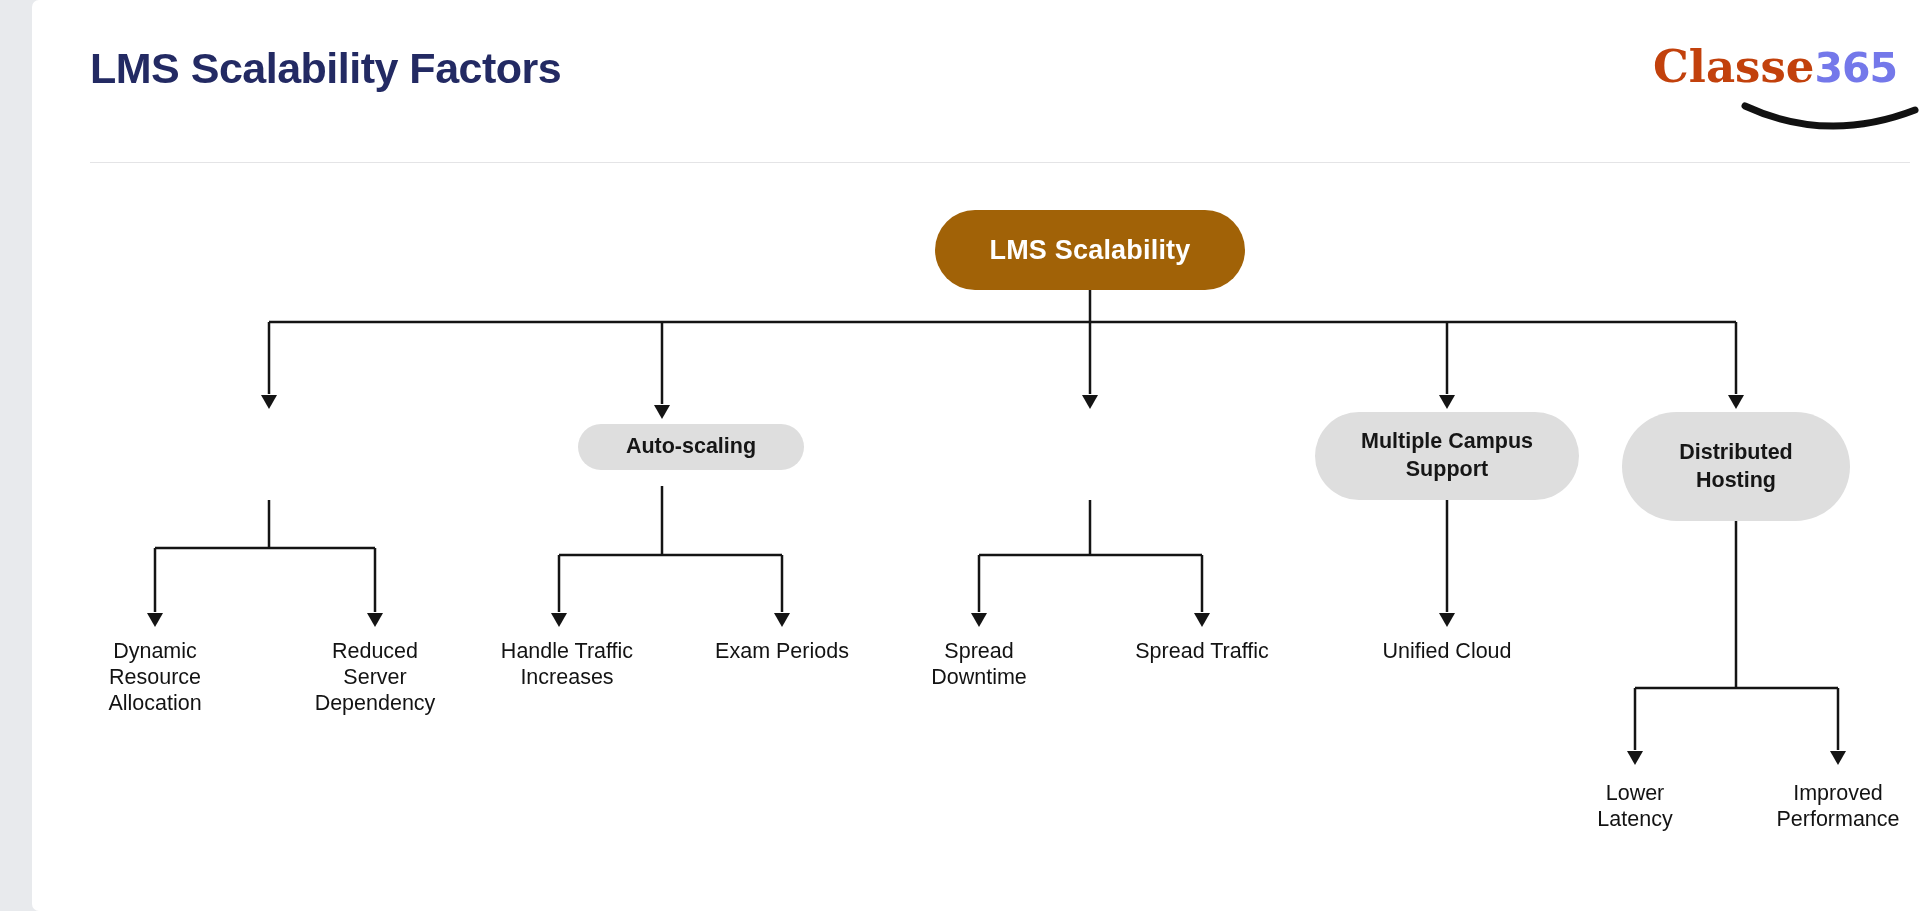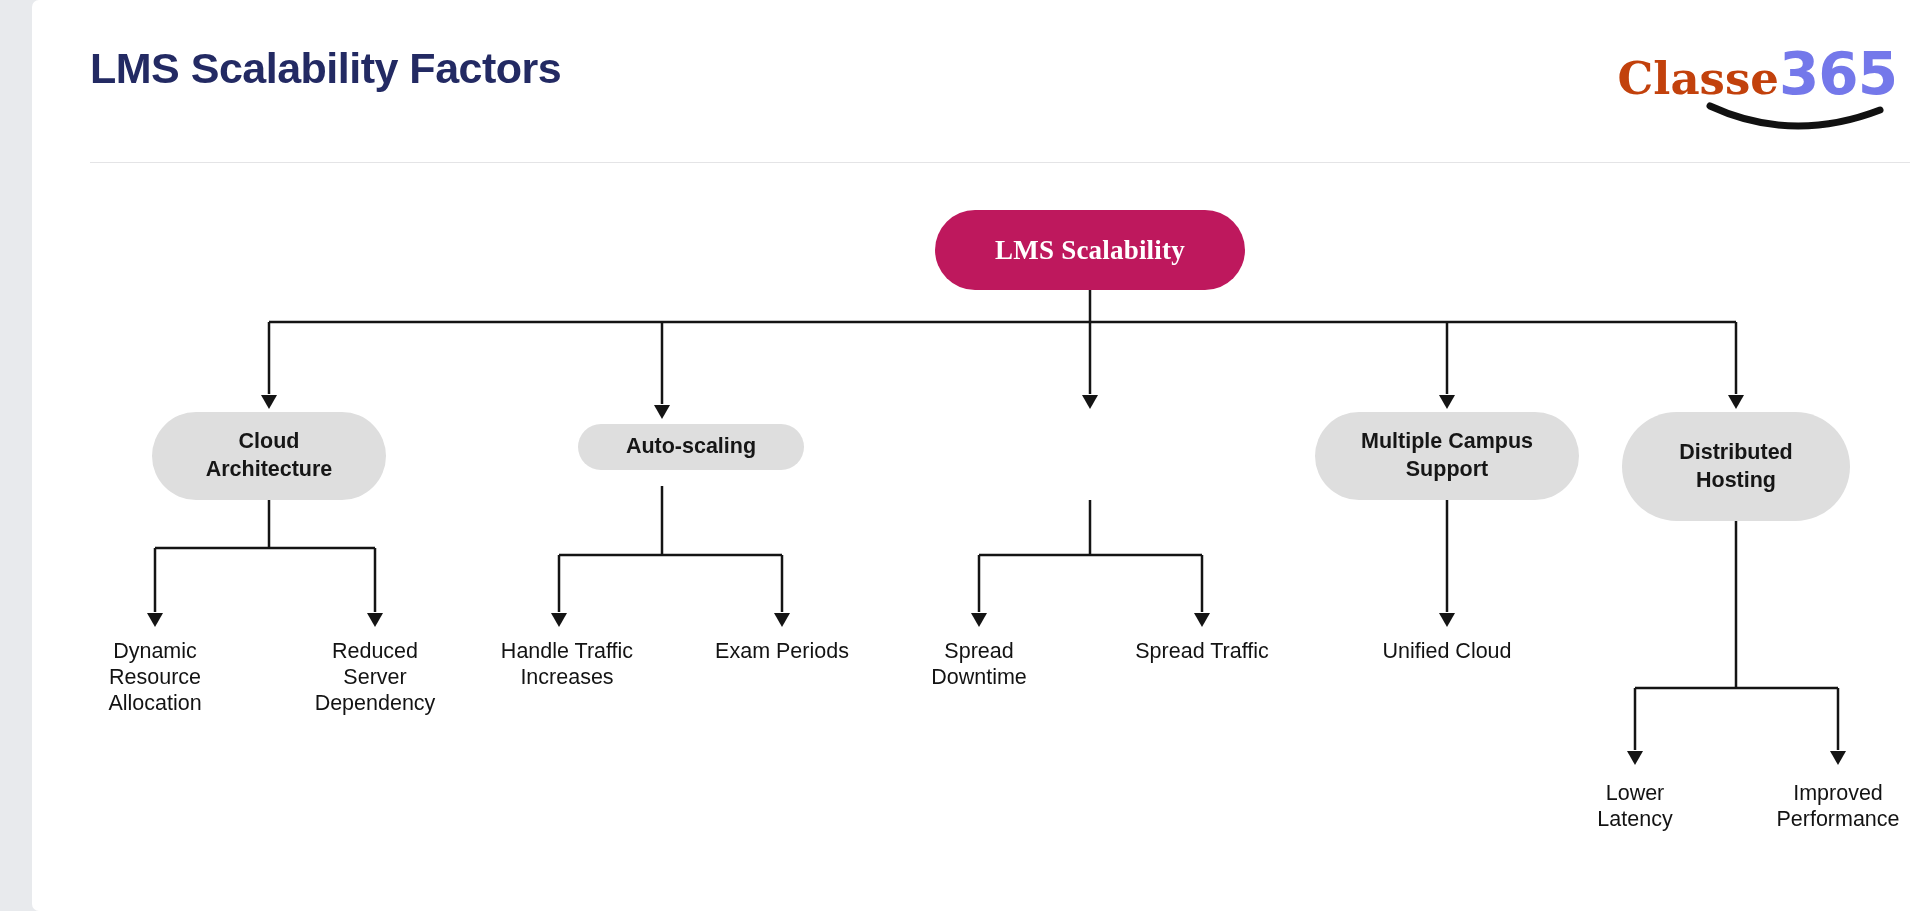--- a/index.html
+++ b/index.html
@@ -2,30 +2,30 @@
 <html><head>
 <meta charset="utf-8">
 <style>
   html,body{margin:0;padding:0;background:#e8eaed;font-family:"Liberation Sans",sans-serif;}
   .page{position:relative;width:1920px;height:911px;background:#ffffff;border-radius:7px;overflow:hidden;margin-left:32px;}
 
   
   .title{position:absolute;left:58px;top:44px;margin:0;font-size:43px;font-weight:700;letter-spacing:-0.5px;color:#232a63;}
   .logo{position:absolute;right:55px;top:40px;height:90px;white-space:nowrap;}
   .logo-black{font-family:"DejaVu Serif","Liberation Serif",serif;font-weight:700;font-size:45px;color:#c2410c;}
-  .logo-purple{font-family:"DejaVu Sans","Liberation Sans",sans-serif;font-weight:700;font-size:58px;color:#7478ea;letter-spacing:-1px;}
+  .logo-purple{font-family:"DejaVu Sans","Liberation Sans",sans-serif;font-weight:700;font-size:41px;color:#7478ea;letter-spacing:-1px;}
   .smile{position:absolute;left:84px;top:60px;}
   .divider{position:absolute;left:58px;right:42px;top:162px;height:1px;background:#e4e4e6;}
 
   
   .tree{position:absolute;left:0;top:0;width:1920px;height:911px;}
   .edges{position:absolute;left:0;top:0;}
   .pill{position:absolute;display:flex;align-items:center;justify-content:center;border-radius:999px;
         font-weight:700;text-align:center;white-space:pre-line;line-height:1.28;}
-  .pill.root{background:#be185d;color:#ffffff;font-size:27px;letter-spacing:0.2px;font-family:Liberation Serif, serif;}
+  .pill.root{background:#a16207;color:#ffffff;font-size:27px;letter-spacing:0.2px;}
   .pill.branch{background:#dedede;color:#161616;font-size:21.5px;}
   .leaf{position:absolute;transform:translateX(-50%);text-align:center;white-space:pre-line;
         font-size:21.5px;line-height:26px;color:#131313;font-weight:400;}
 </style>
 </head>
 <body>
 
 <div class="page">
 
   <h1 class="title">LMS Scalability Factors</h1>
@@ -68,22 +68,20 @@
         <polygon points="947,627 939,613 955,613"></polygon>
         <polygon points="1170,627 1162,613 1178,613"></polygon>
         <polygon points="1415,627 1407,613 1423,613"></polygon>
         <polygon points="1603,765 1595,751 1611,751"></polygon>
         <polygon points="1806,765 1798,751 1814,751"></polygon>
       </g>
     </svg>
 
     <div class="pill root" style="left:903px;top:210px;width:310px;height:80px">LMS Scalability</div>
 
-    <div class="pill branch" style="left:120px;top:412px;width:234px;height:88px">Cloud
-Architecture</div>
     <div class="pill branch" style="left:546px;top:424px;width:226px;height:46px">Auto-scaling</div>
     <div class="pill branch" style="left:1283px;top:412px;width:264px;height:88px">Multiple Campus
 Support</div>
     <div class="pill branch" style="left:1590px;top:412px;width:228px;height:109px">Distributed
 Hosting</div>
 
     <div class="leaf" style="left:123px;top:638px">Dynamic
 Resource
 Allocation</div>
     <div class="leaf" style="left:343px;top:638px">Reduced

